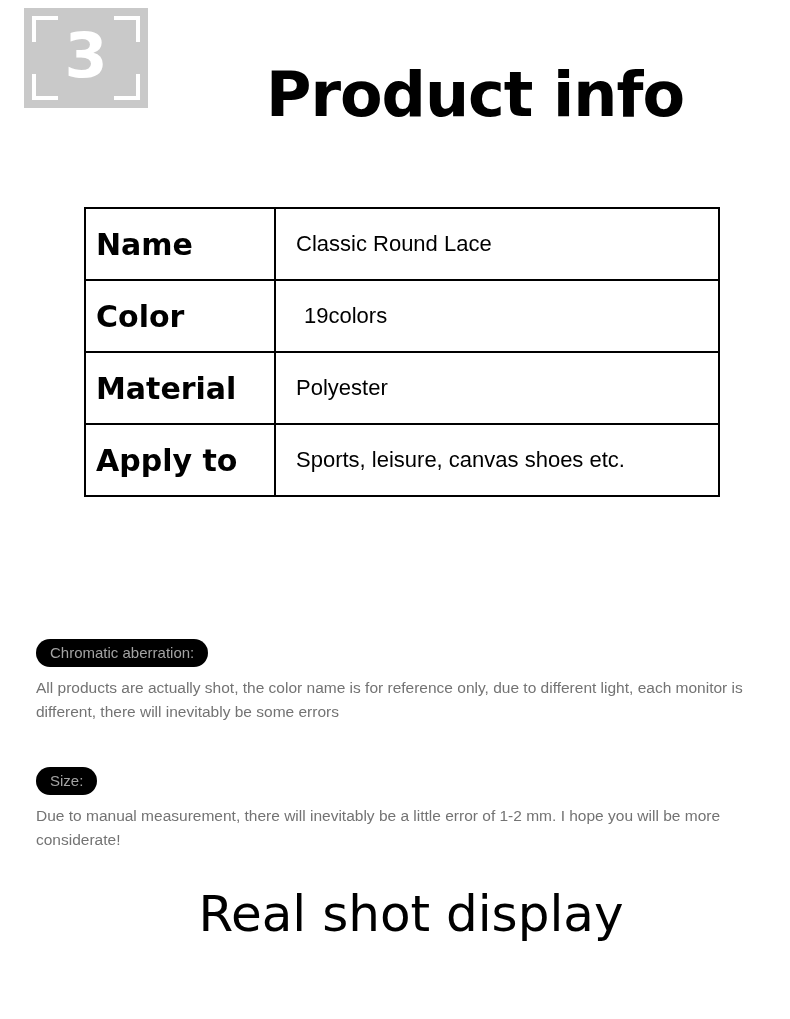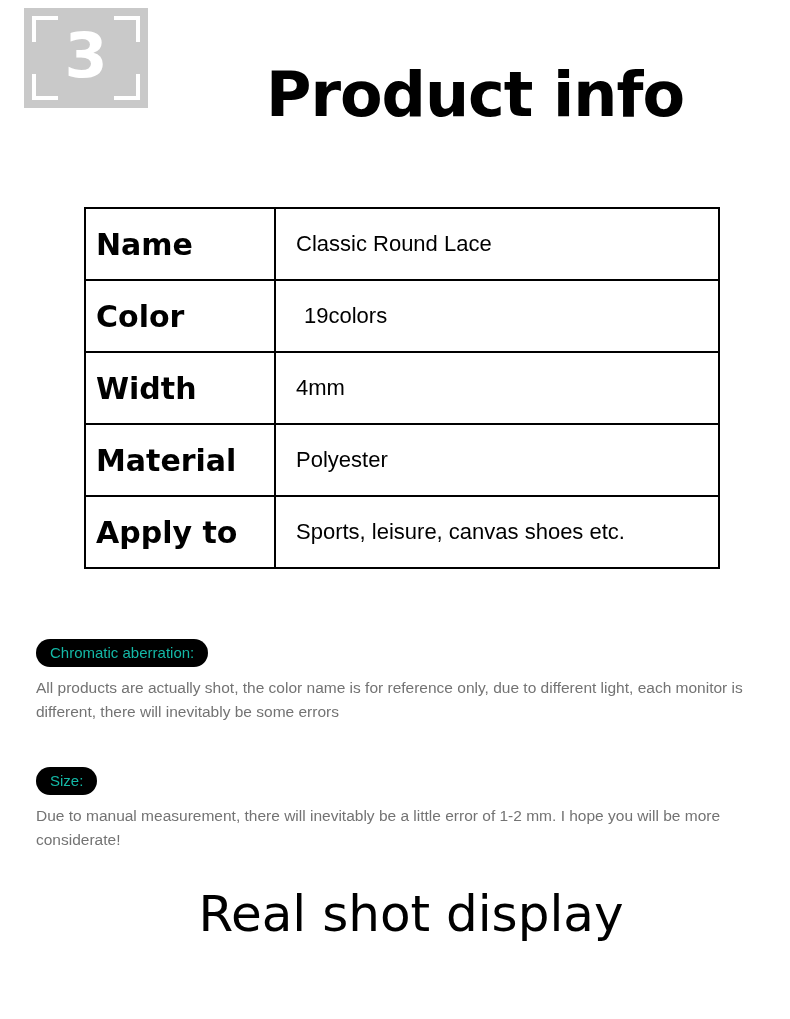--- a/index.html
+++ b/index.html
@@ -100,21 +100,21 @@
     font-family: "Liberation Sans", sans-serif;
   }
   .spec-value.indent {
     padding-left: 28px !important;
   }
 
   
   .pill {
     display: inline-block;
     background: #000000;
-    color: #14b8a6;
+    color: #a3a3a3;
     border-radius: 14px;
     font-size: 15px;
     padding: 5px 14px 6px 14px;
     font-family: "Liberation Sans", sans-serif;
     white-space: nowrap;
   }
   .note-block {
     position: absolute;
     left: 36px;
     width: 730px;
@@ -167,24 +167,20 @@
   <tbody>
     <tr>
       <td class="spec-label">Name</td>
       <td class="spec-value">Classic Round Lace</td>
     </tr>
     <tr>
       <td class="spec-label">Color</td>
       <td class="spec-value indent">19colors</td>
     </tr>
     <tr>
-      <td class="spec-label">Width</td>
-      <td class="spec-value">4mm</td>
-    </tr>
-    <tr>
       <td class="spec-label">Material</td>
       <td class="spec-value">Polyester</td>
     </tr>
     <tr>
       <td class="spec-label">Apply to</td>
       <td class="spec-value">Sports, leisure, canvas shoes etc.</td>
     </tr>
   </tbody>
 </table>
 

